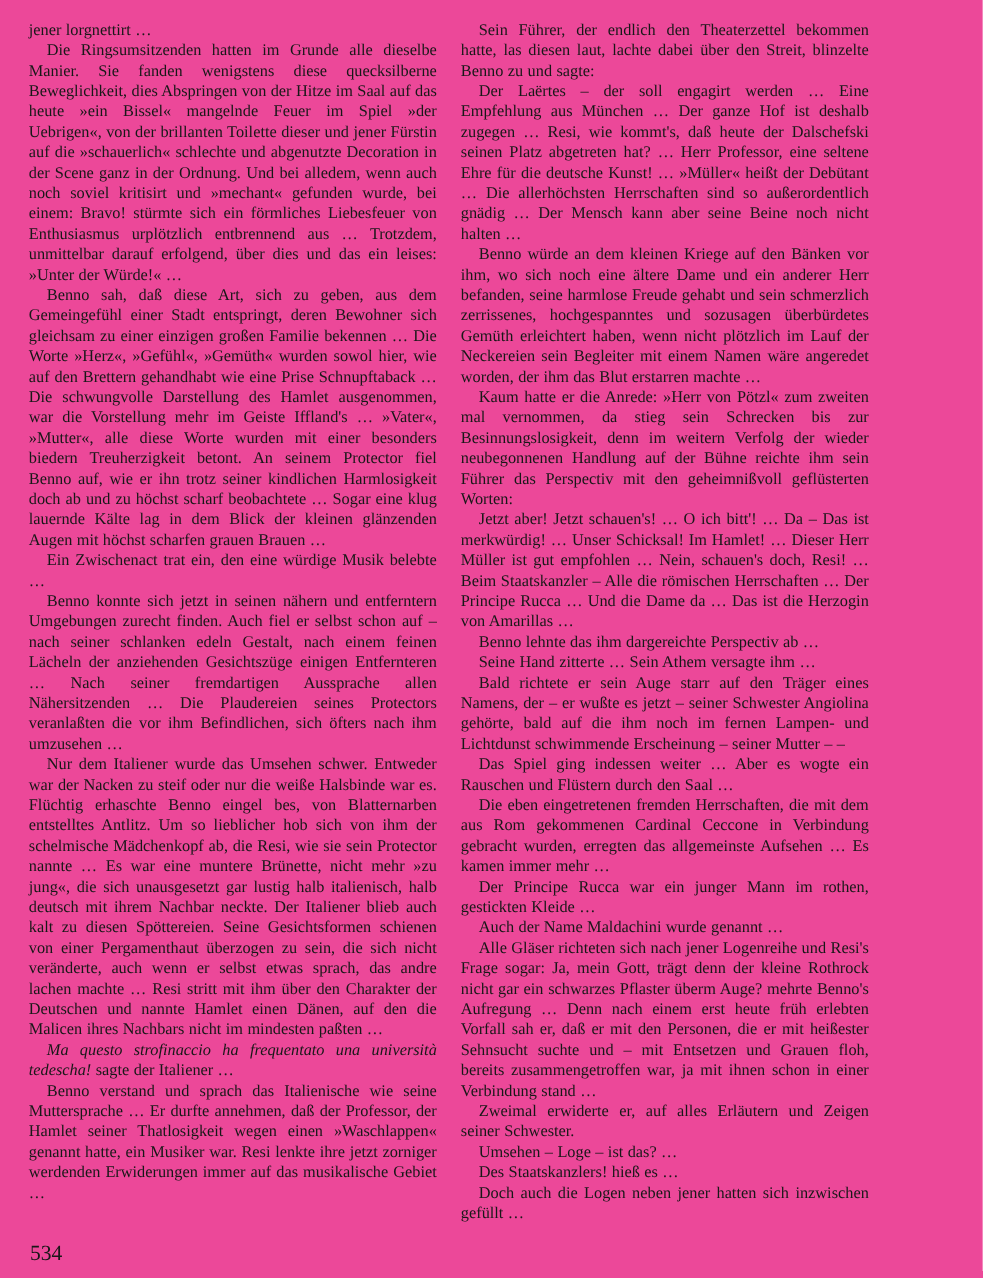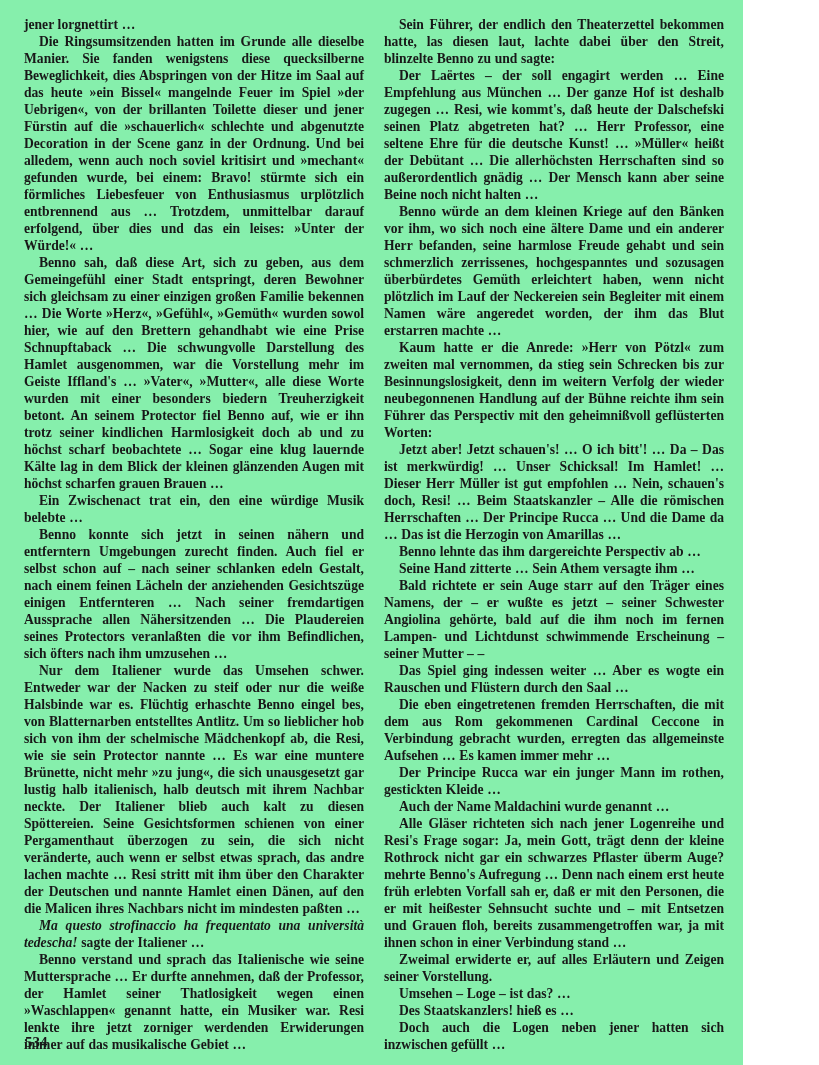--- a/index.html
+++ b/index.html
@@ -2,27 +2,26 @@
 <html><head>
 <meta charset="utf-8">
 <style>
   html, body {
     margin: 0;
     padding: 0;
     background: #ffffff;
   }
   .page {
     position: relative;
-    width: 743px;
+    width: 819px;
     height: 1065px;
-    background: #86efac;
+    background: #ec4899;
     color: #181818;
     font-family: "Liberation Serif", "DejaVu Serif", serif;
     overflow: hidden;
-    font-weight: bold;
   }
   .column {
     position: absolute;
     top: 16px;
     font-size: 13.6px;
     line-height: 17px;
     text-align: justify;
     text-justify: inter-word;
     hyphens: none;
     word-spacing: 0.02em;
@@ -32,21 +31,21 @@
   .column p {
     margin: 0;
     padding: 0;
   }
   .column p.indent { text-indent: 15px; }
   .italic { font-style: italic; }
   .page-number {
     position: absolute;
     left: 25px;
     top: 1034px;
-    font-size: 15px;
+    font-size: 18px;
     color: #181818;
   }
 </style>
 </head>
 <body>
 
 <div class="page">
 
   <div class="column col-left">
     <p>jener lorgnettirt …</p>
@@ -66,21 +65,21 @@
     <p class="indent">Kaum hatte er die Anrede: »Herr von Pötzl« zum zweiten mal vernommen, da stieg sein Schrecken bis zur Besinnungslosigkeit, denn im weitern Verfolg der wieder neubegonnenen Handlung auf der Bühne reichte ihm sein Führer das Perspectiv mit den geheimnißvoll geflüsterten Worten:</p>
     <p class="indent">Jetzt aber! Jetzt schauen's! … O ich bitt'! … Da – Das ist merkwürdig! … Unser Schicksal! Im Hamlet! … Dieser Herr Müller ist gut empfohlen … Nein, schauen's doch, Resi! … Beim Staatskanzler – Alle die römischen Herrschaften … Der Principe Rucca … Und die Dame da … Das ist die Herzogin von Amarillas …</p>
     <p class="indent">Benno lehnte das ihm dargereichte Perspectiv ab …</p>
     <p class="indent">Seine Hand zitterte … Sein Athem versagte ihm …</p>
     <p class="indent">Bald richtete er sein Auge starr auf den Träger eines Namens, der – er wußte es jetzt – seiner Schwester Angiolina gehörte, bald auf die ihm noch im fernen Lampen- und Lichtdunst schwimmende Erscheinung – seiner Mutter – –</p>
     <p class="indent">Das Spiel ging indessen weiter … Aber es wogte ein Rauschen und Flüstern durch den Saal …</p>
     <p class="indent">Die eben eingetretenen fremden Herrschaften, die mit dem aus Rom gekommenen Cardinal Ceccone in Verbindung gebracht wurden, erregten das allgemeinste Aufsehen … Es kamen immer mehr …</p>
     <p class="indent">Der Principe Rucca war ein junger Mann im rothen, gestickten Kleide …</p>
     <p class="indent">Auch der Name Maldachini wurde genannt …</p>
     <p class="indent">Alle Gläser richteten sich nach jener Logenreihe und Resi's Frage sogar: Ja, mein Gott, trägt denn der kleine Rothrock nicht gar ein schwarzes Pflaster überm Auge? mehrte Benno's Aufregung … Denn nach einem erst heute früh erlebten Vorfall sah er, daß er mit den Personen, die er mit heißester Sehnsucht suchte und – mit Entsetzen und Grauen floh, bereits zusammengetroffen war, ja mit ihnen schon in einer Verbindung stand …</p>
-    <p class="indent">Zweimal erwiderte er, auf alles Erläutern und Zeigen seiner Vorstellung.</p>
+    <p class="indent">Zweimal erwiderte er, auf alles Erläutern und Zeigen seiner Schwester.</p>
     <p class="indent">Umsehen – Loge – ist das? …</p>
     <p class="indent">Des Staatskanzlers! hieß es …</p>
     <p class="indent">Doch auch die Logen neben jener hatten sich inzwischen gefüllt …</p>
   </div>
 
   <div class="page-number">534</div>
 
 </div>
 
 </body></html>

